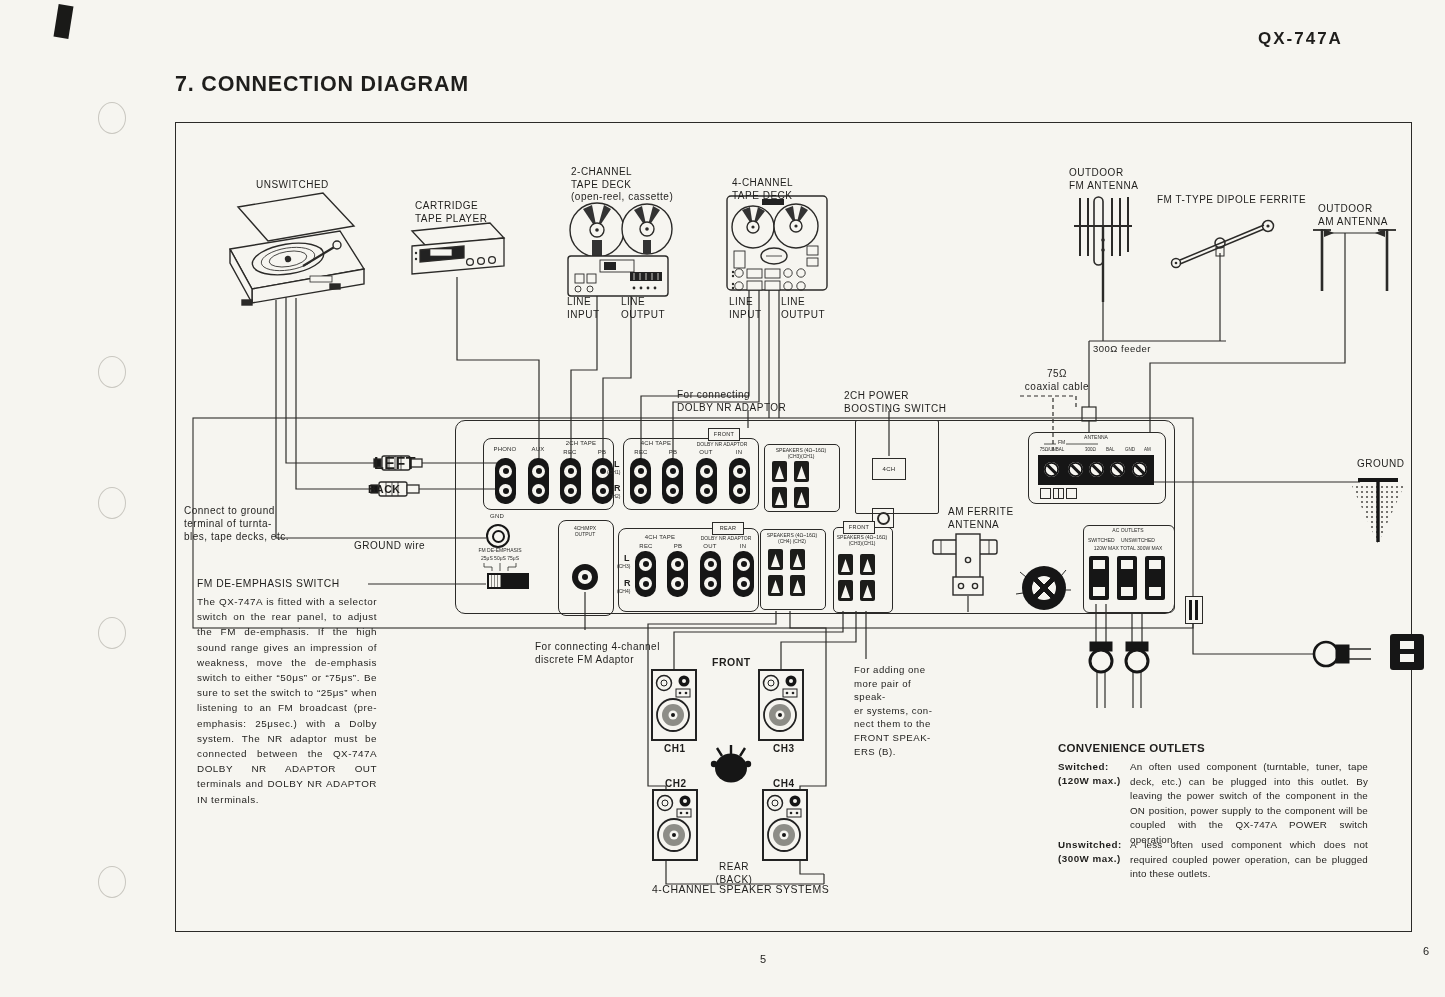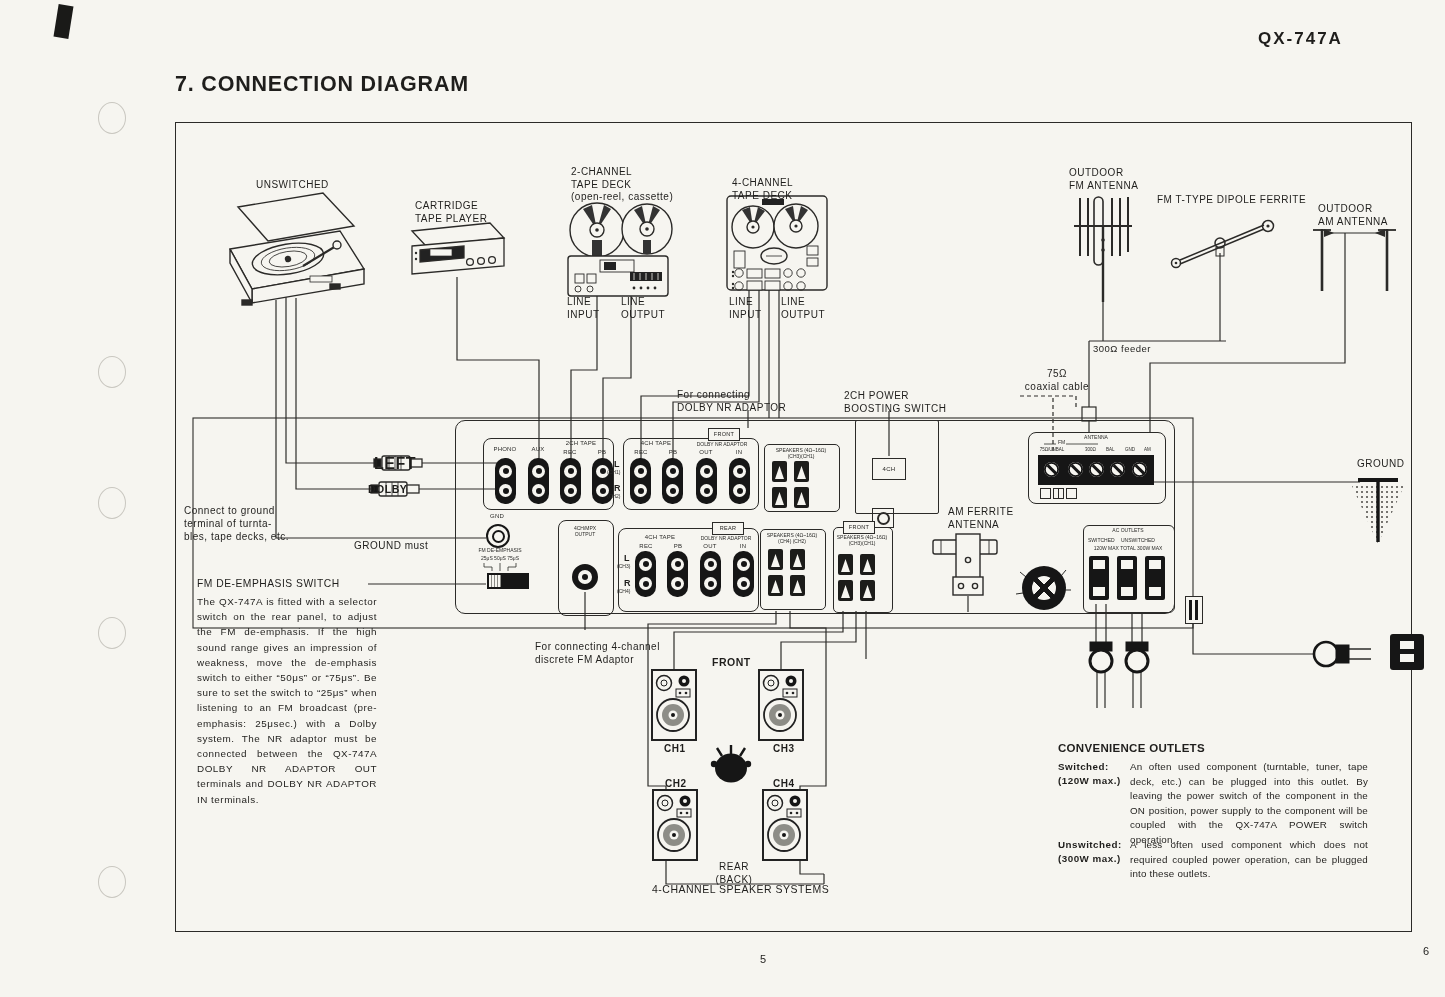--- a/index.html
+++ b/index.html
@@ -377,37 +377,43 @@
   <div class="lbl" style="left:1318px;top:203px">OUTDOOR
 AM ANTENNA</div>
   <div class="lbl" style="left:1093px;top:343px;font-size:9.5px">300Ω feeder</div>
   <div class="lbl c" style="left:1022px;top:368px;width:70px;font-size:10px">75Ω
 coaxial cable</div>
   <div class="lbl" style="left:677px;top:389px">For connecting
 DOLBY NR ADAPTOR</div>
   <div class="lbl" style="left:844px;top:390px">2CH POWER
 BOOSTING SWITCH</div>
   <div class="lbl b" style="left:374px;top:458px;font-size:16px">LEFT</div>
-  <div class="lbl b" style="left:368px;top:483px;font-size:10.5px">DOLBY</div>
+  <div class="lbl b" style="left:368px;top:483px;font-size:10.5px">BACK</div>
   <div class="lbl" style="left:184px;top:504px;line-height:13px">Connect to ground
 terminal of turnta-
 bles, tape decks, etc.</div>
-  <div class="lbl" style="left:354px;top:540px">GROUND must</div>
+  <div class="lbl" style="left:354px;top:540px">GROUND wire</div>
   <div class="lbl" style="left:197px;top:578px;font-size:10.3px">FM DE-EMPHASIS SWITCH</div>
   <div class="lbl" style="left:197px;top:594px;width:180px;font-size:9.9px;line-height:15.2px;text-align:justify;white-space:normal">The QX-747A is fitted with a selector switch on the rear panel, to adjust the FM de-emphasis. If the high sound range gives an impression of weakness, move the de-emphasis switch to either “50μs” or “75μs”. Be sure to set the switch to “25μs” when listening to an FM broadcast (pre-emphasis: 25μsec.) with a Dolby system. The NR adaptor must be connected between the QX-747A DOLBY NR ADAPTOR OUT terminals and DOLBY NR ADAPTOR IN terminals.</div>
   <div class="lbl" style="left:535px;top:641px">For connecting 4-channel
 discrete FM Adaptor</div>
   <div class="lbl b" style="left:712px;top:656px;font-size:10.5px">FRONT</div>
   <div class="lbl b" style="left:664px;top:743px">CH1</div>
   <div class="lbl b" style="left:773px;top:743px">CH3</div>
   <div class="lbl b" style="left:665px;top:778px">CH2</div>
   <div class="lbl b" style="left:773px;top:778px">CH4</div>
   <div class="lbl c" style="left:710px;top:861px;width:48px">REAR
 (BACK)</div>
   <div class="lbl" style="left:652px;top:883px;font-size:10.5px">4-CHANNEL SPEAKER SYSTEMS</div>
+  <div class="lbl" style="left:854px;top:663px;width:86px;font-size:9.6px;line-height:13.6px">For adding one
+more pair of speak-
+er systems, con-
+nect them to the
+FRONT SPEAK-
+ERS (B).</div>
   <div class="lbl" style="left:948px;top:506px">AM FERRITE
 ANTENNA</div>
   <div class="lbl" style="left:1357px;top:458px">GROUND</div>
 
   <div class="box1" style="left:455px;top:420px;width:718px;height:192px;border-radius:10px"></div>
 
   <div class="box1" style="left:483px;top:438px;width:129px;height:70px"></div>
   <div class="lbl micro c" style="left:491px;top:446px;width:28px">PHONO</div>
   <div class="lbl micro c" style="left:525px;top:446px;width:26px">AUX</div>
   <div class="lbl micro c" style="left:552px;top:440px;width:58px">2CH TAPE</div>

